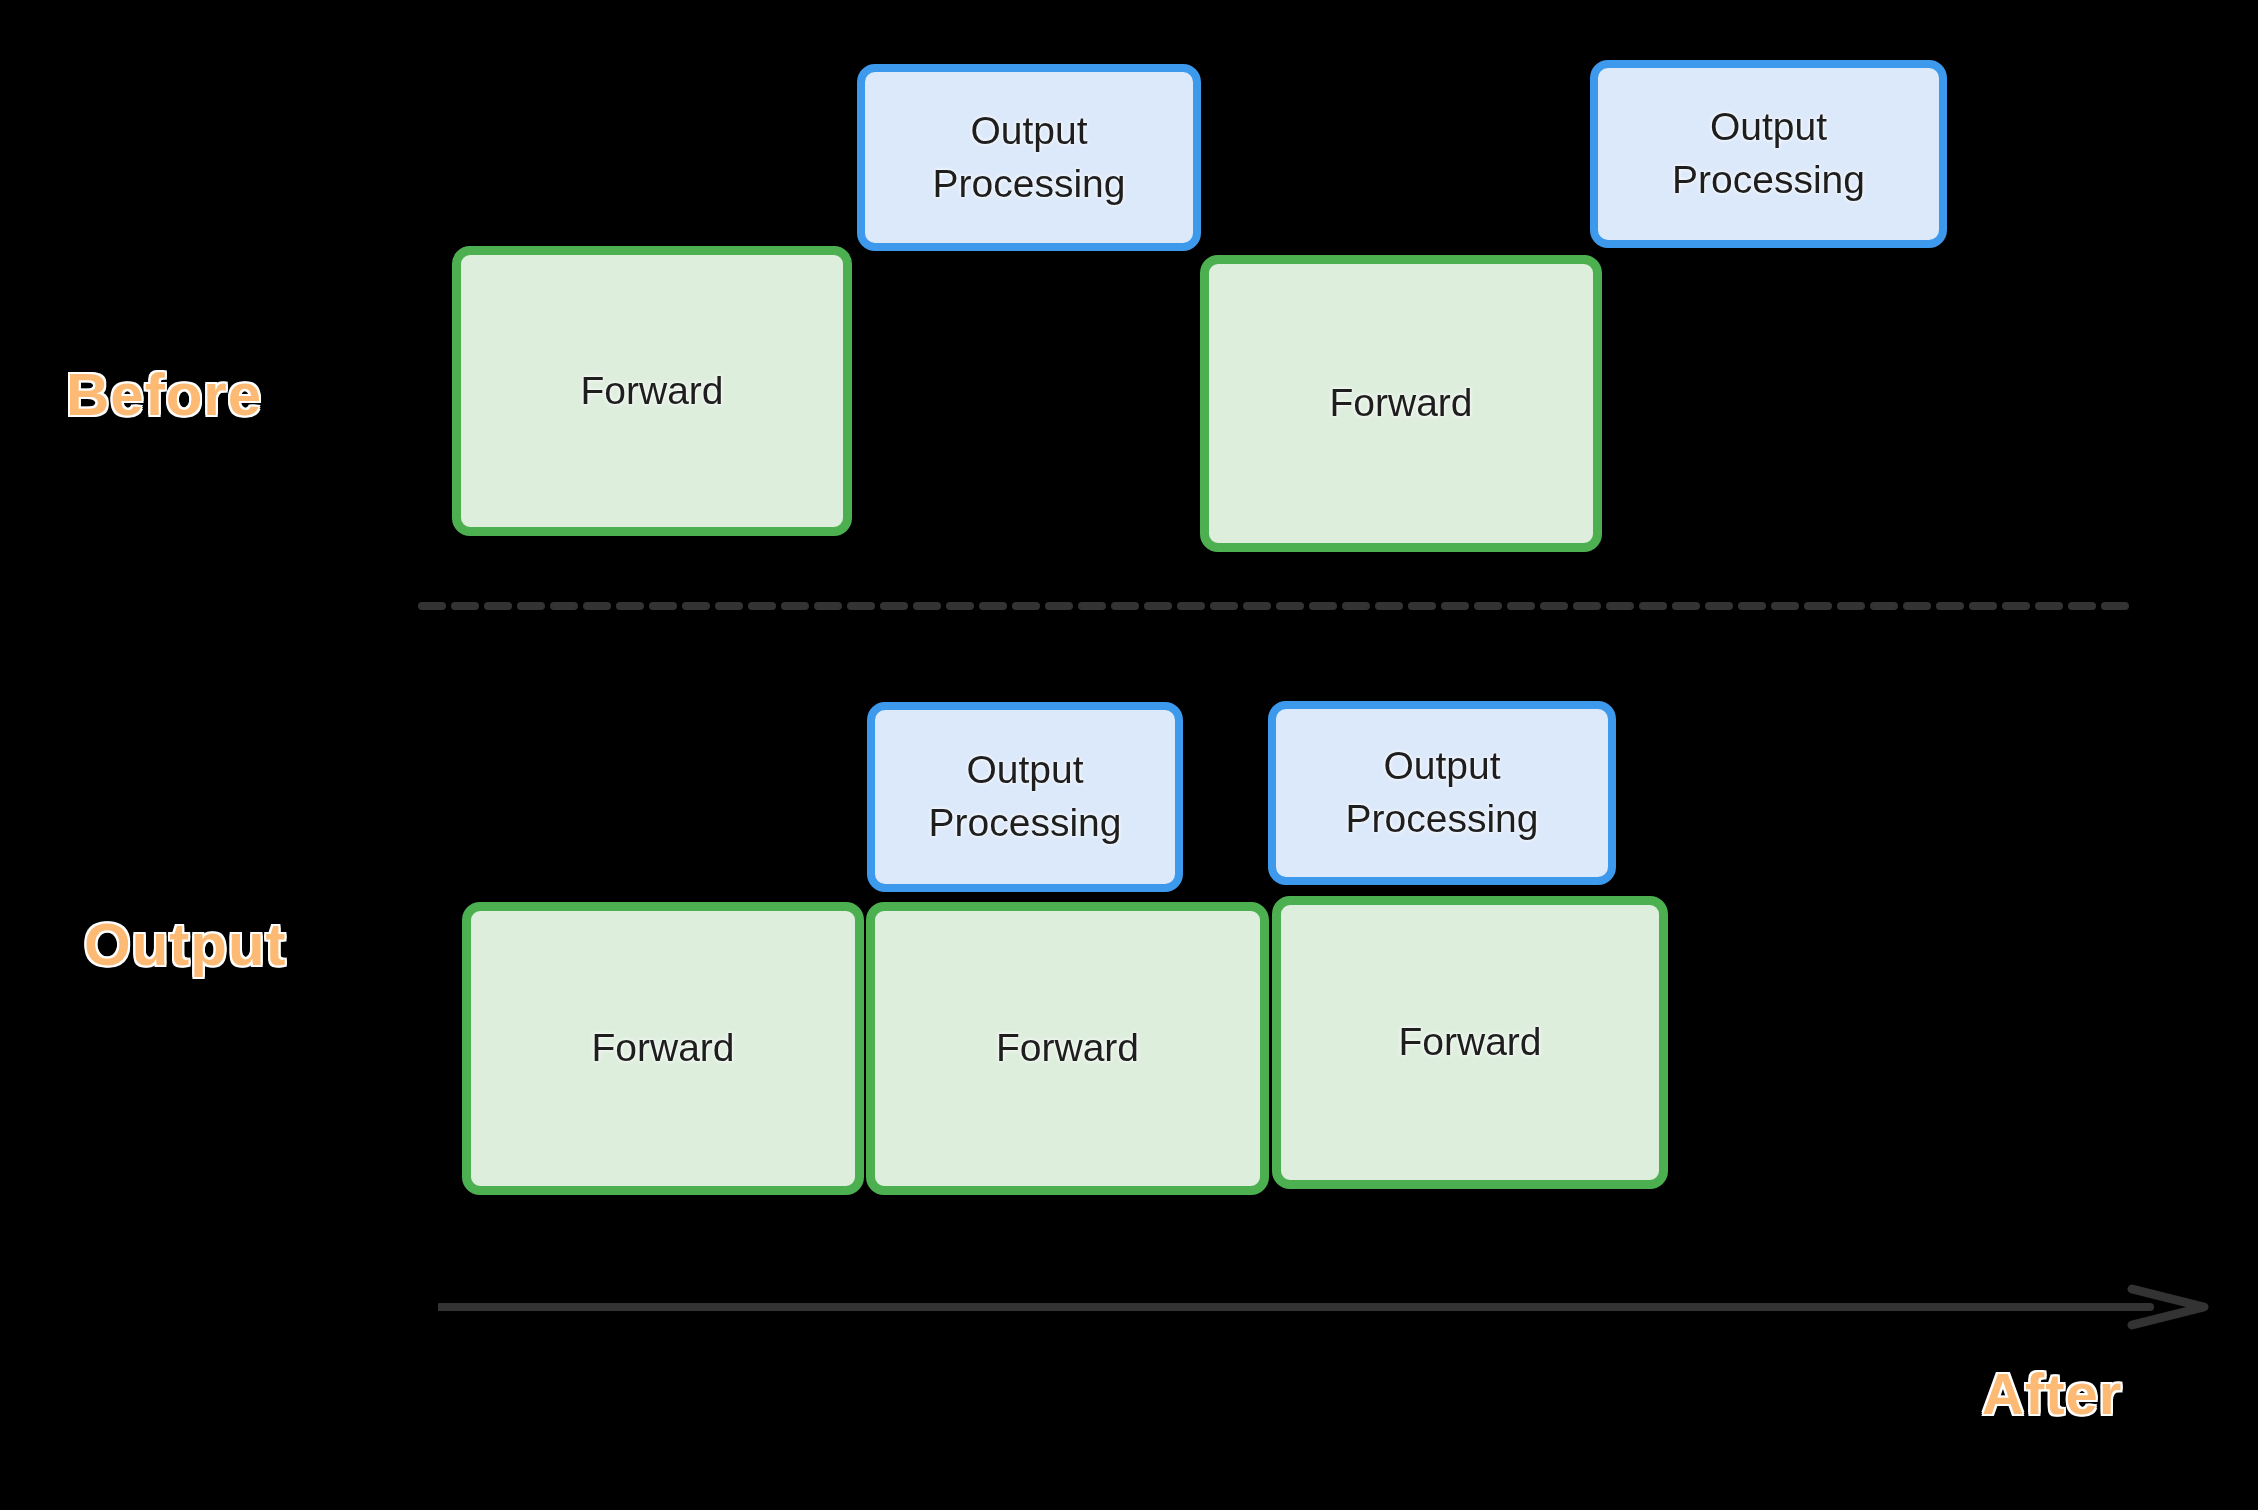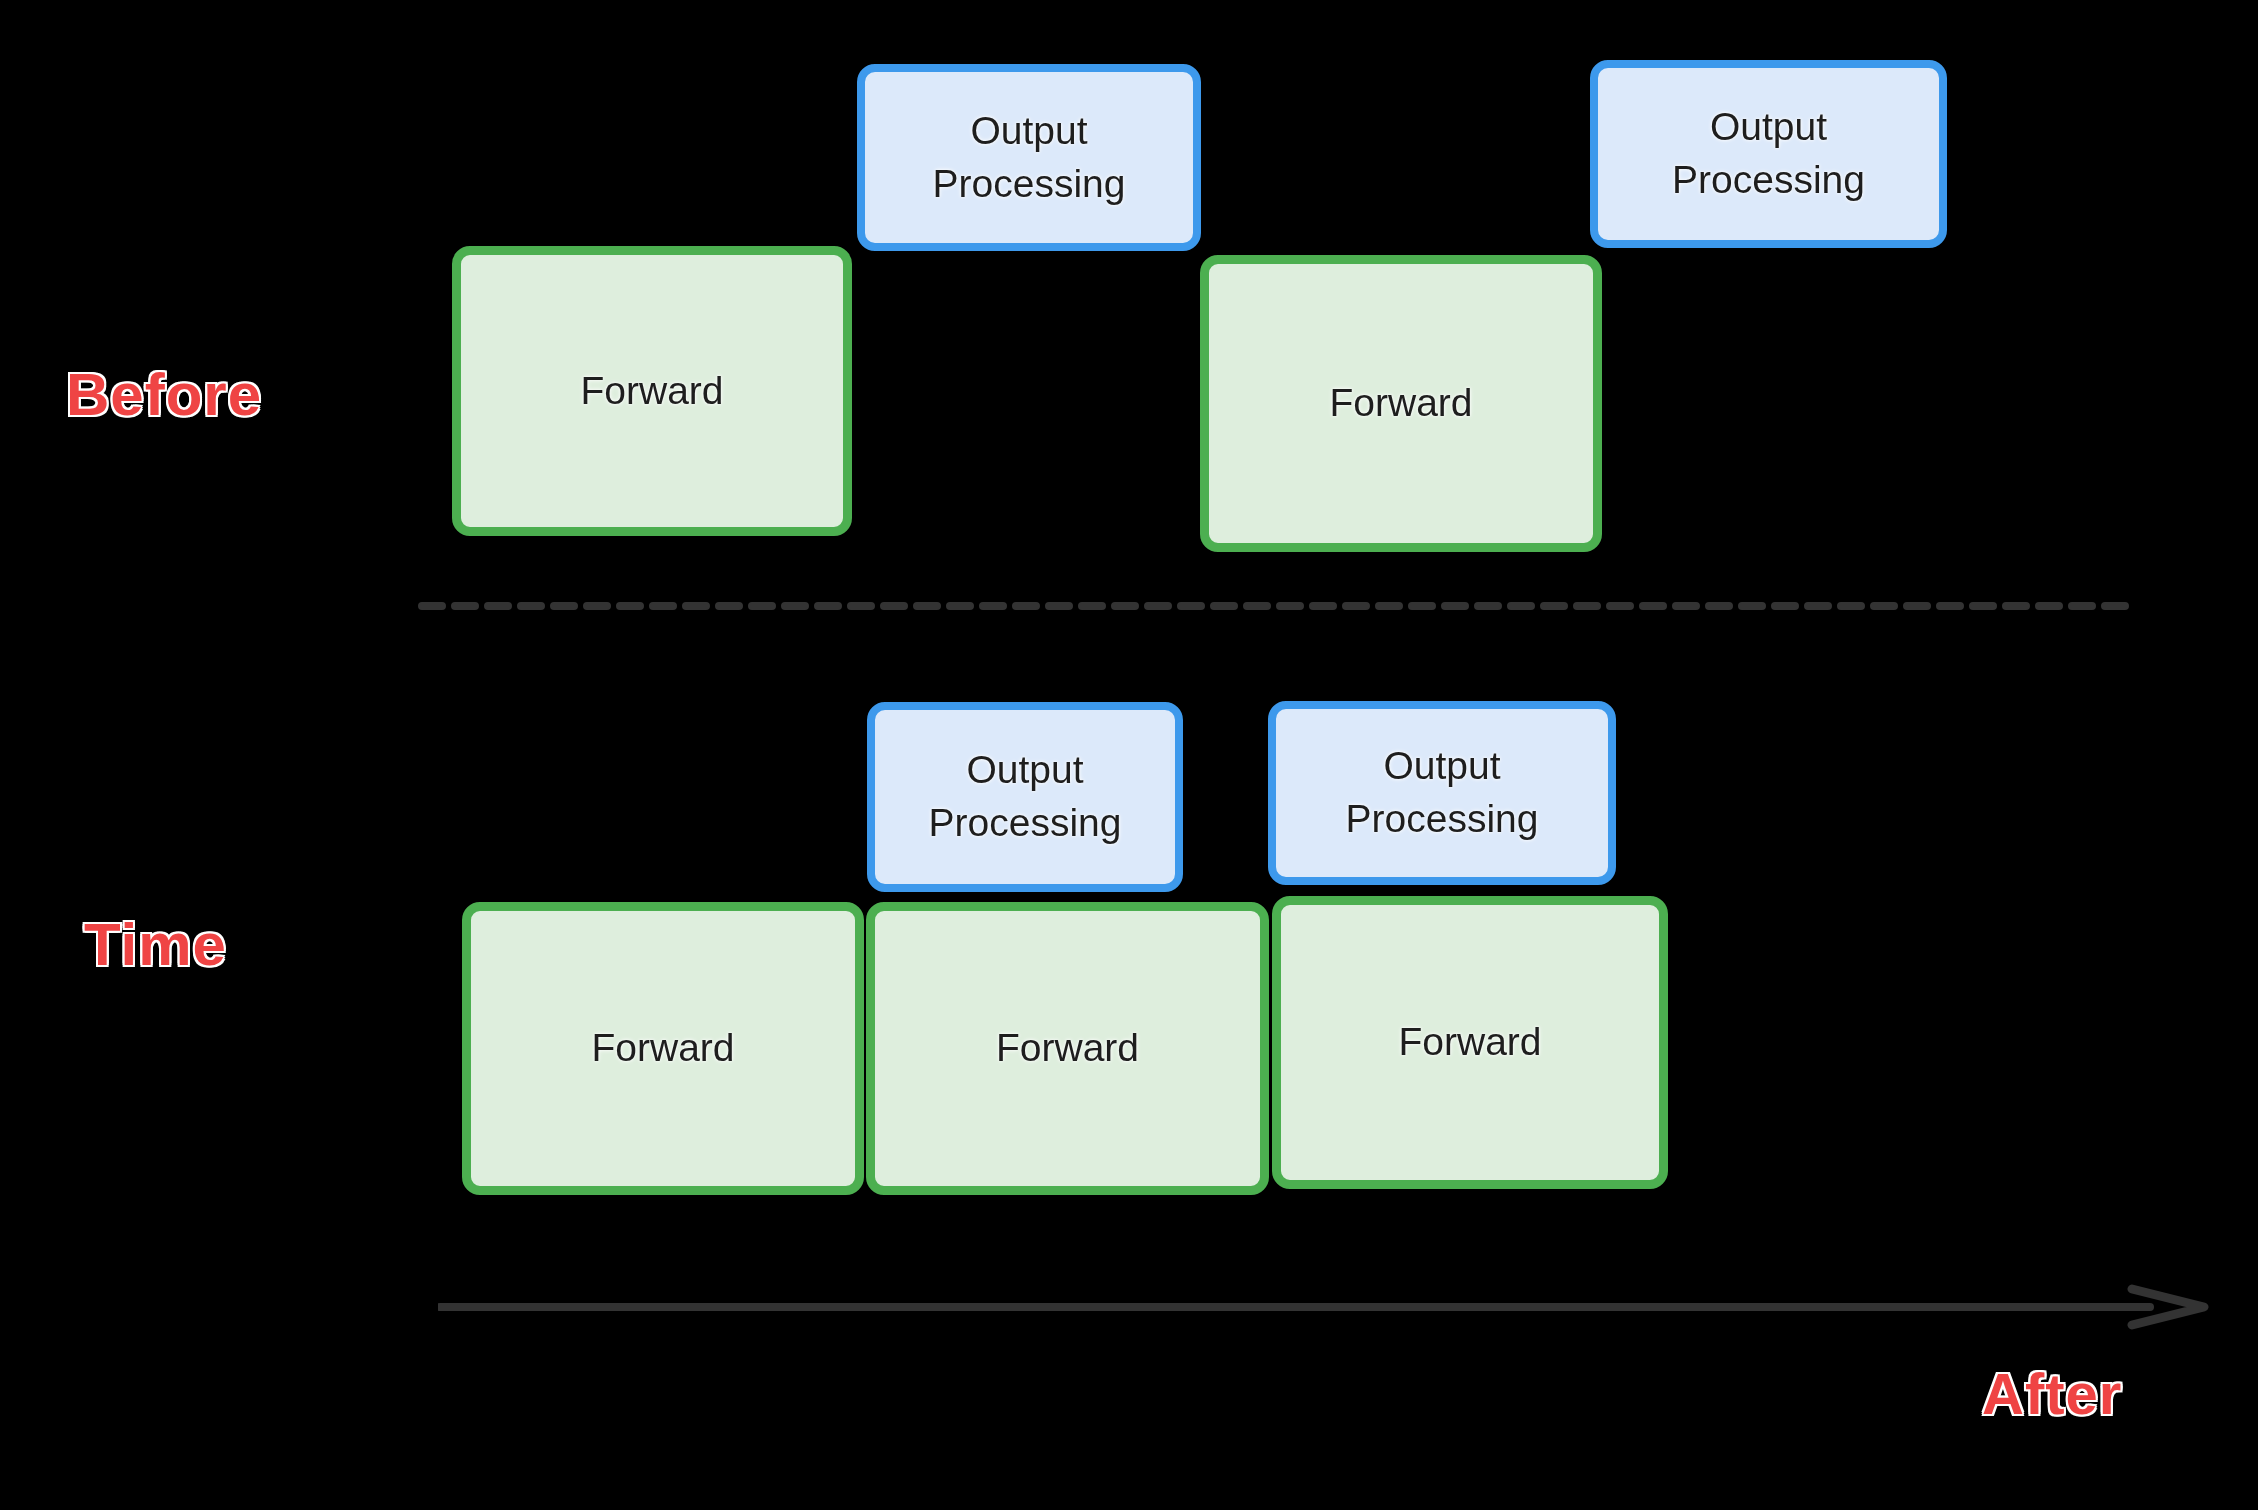--- a/index.html
+++ b/index.html
@@ -51,21 +51,21 @@
   
   .o3 { left: 867px;  top: 702px; width: 316px; height: 190px; }
   .o4 { left: 1268px; top: 701px; width: 348px; height: 184px; }
   .f3 { left: 462px;  top: 902px; width: 402px; height: 293px; }
   .f4 { left: 866px;  top: 902px; width: 403px; height: 293px; }
   .f5 { left: 1272px; top: 896px; width: 396px; height: 293px; }
   
   .outline-label {
     position: absolute;
     font-weight: bold;
-    color: #ef4444;
+    color: #fdba74;
     letter-spacing: 1px;
     text-shadow:
       -2px -2px 0 #ffffff,  2px -2px 0 #ffffff,
       -2px  2px 0 #ffffff,  2px  2px 0 #ffffff,
       -2px  0   0 #ffffff,  2px  0   0 #ffffff,
        0   -2px 0 #ffffff,  0    2px 0 #ffffff;
   }
   .before-label { left: 66px;   top: 360px;  font-size: 60px; }
   .after-label  { left: 84px;   top: 910px;  font-size: 60px; }
   .time-label   { left: 1982px; top: 1360px; font-size: 58px; }
@@ -90,21 +90,21 @@
     <span class="box-label">Forward</span>
   </div>
   <div class="box blue o2">
     <span class="box-label">Output Processing</span>
   </div>
 
   <svg class="divider-svg" width="1720" height="16">
     <line x1="6" y1="8" x2="1714" y2="8" stroke="#333333" stroke-width="8" stroke-dasharray="20 13" stroke-linecap="round"></line>
   </svg>
 
-  <div class="outline-label after-label">Time</div>
+  <div class="outline-label after-label">Output</div>
 
   <div class="box blue o3">
     <span class="box-label">Output Processing</span>
   </div>
   <div class="box blue o4">
     <span class="box-label">Output Processing</span>
   </div>
   <div class="box green f3">
     <span class="box-label">Forward</span>
   </div>

